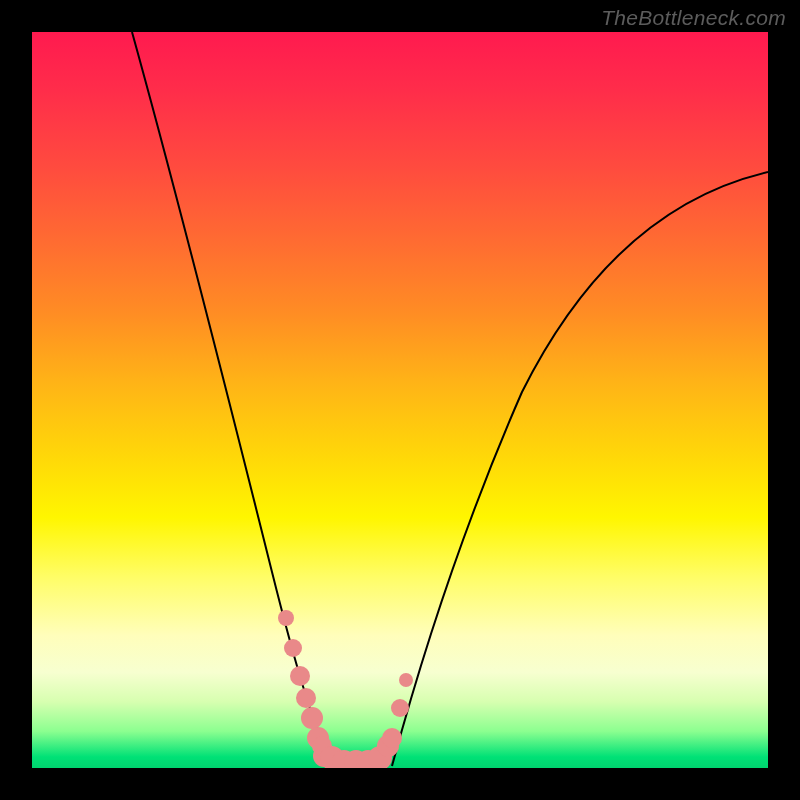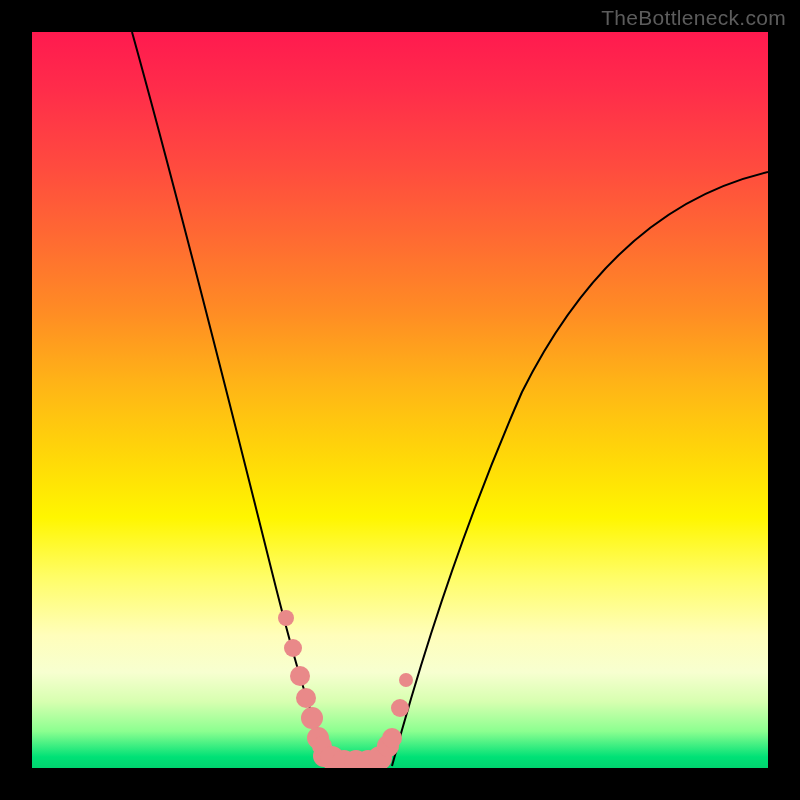--- a/index.html
+++ b/index.html
@@ -43,20 +43,21 @@
   }
   .watermark {
     position: absolute;
     top: 6px;
     right: 14px;
     color: #5c5c5c;
     font-size: 21px;
     font-weight: 500;
     letter-spacing: 0.3px;
     z-index: 20;
+    font-style: italic;
   }
   svg.curves {
     position: absolute;
     inset: 0;
     z-index: 10;
   }
 </style>
 </head>
 <body>
 

